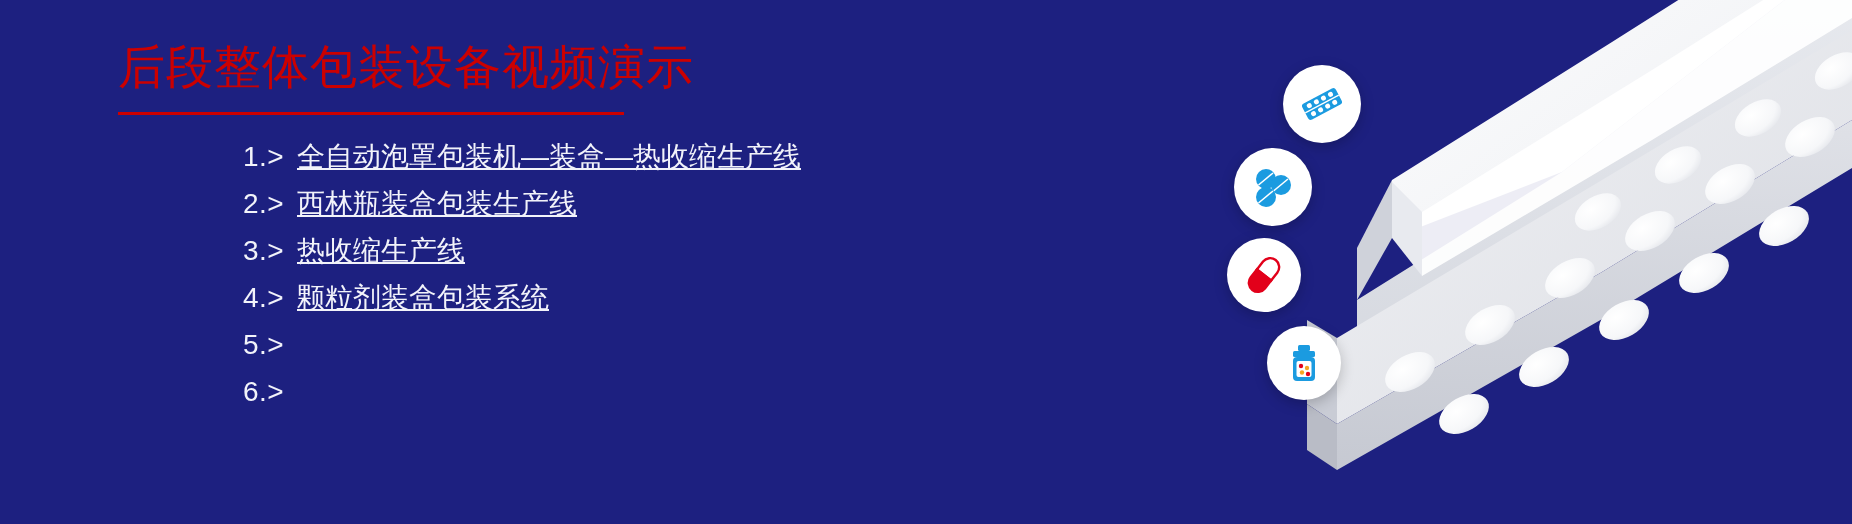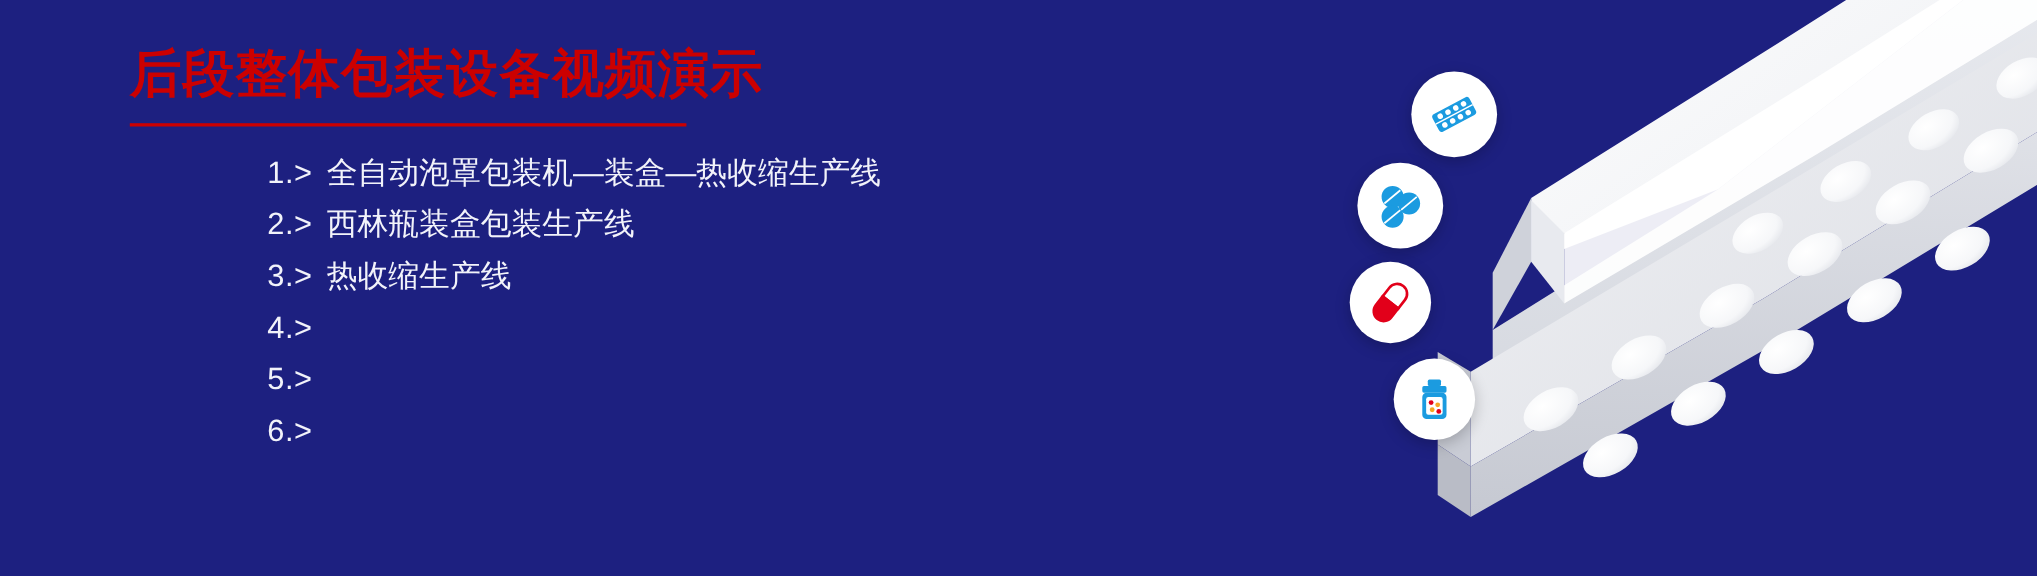--- a/index.html
+++ b/index.html
@@ -26,21 +26,21 @@
     width: 1020px;
     height: 100%;
     z-index: 6;
   }
 
   .title {
     position: absolute;
     left: 118px;
     top: 38px;
     font-size: 47px;
-    font-weight: bold;
+    font-weight: normal;
     letter-spacing: 1px;
     color: #cc0000;
     white-space: nowrap;
     line-height: 1.25;
   }
 
   .title-rule {
     position: absolute;
     left: 118px;
     top: 112px;
@@ -64,21 +64,21 @@
     font-size: 28px;
     line-height: 47px;
     white-space: nowrap;
     font-weight: 500;
   }
   .li-num {
     display: inline-block;
     min-width: 54px;
     letter-spacing: 0.5px;
   }
-  .li-text { display: inline-block; }
+  .li-text { display: inline-block; text-decoration: underline; }
 
   
   .bubble {
     position: absolute;
     border-radius: 50%;
     background: #ffffff;
     box-shadow: 0 4px 14px rgba(0,0,0,0.22);
     display: flex;
     align-items: center;
     justify-content: center;
@@ -235,20 +235,21 @@
       <li>
         <span class="li-num">2.&gt;</span>
         <span class="li-text">西林瓶装盒包装生产线</span>
       </li>
       <li>
         <span class="li-num">3.&gt;</span>
         <span class="li-text">热收缩生产线</span>
       </li>
       <li>
         <span class="li-num">4.&gt;</span>
+        <span class="li-text">颗粒剂装盒包装系统</span>
       </li>
       <li>
         <span class="li-num">5.&gt;</span>
       </li>
       <li>
         <span class="li-num">6.&gt;</span>
       </li>
     </ul>
   </div>
 

